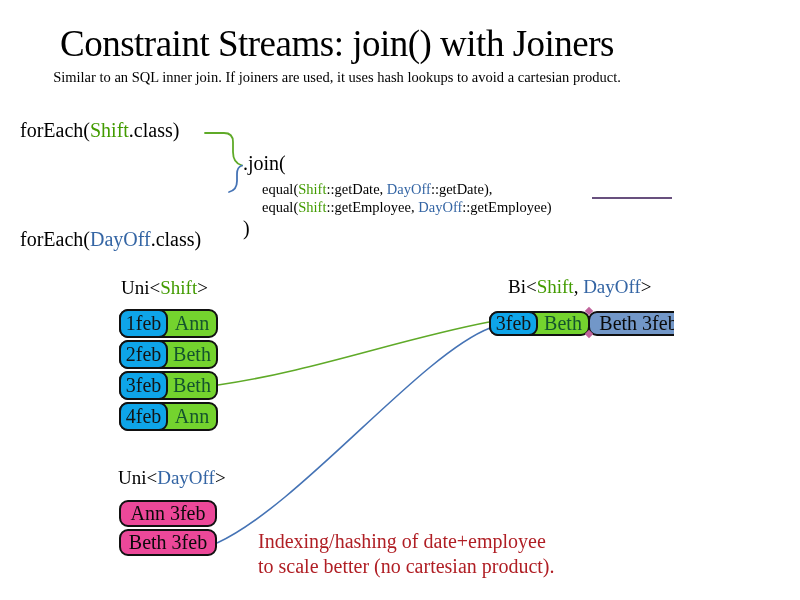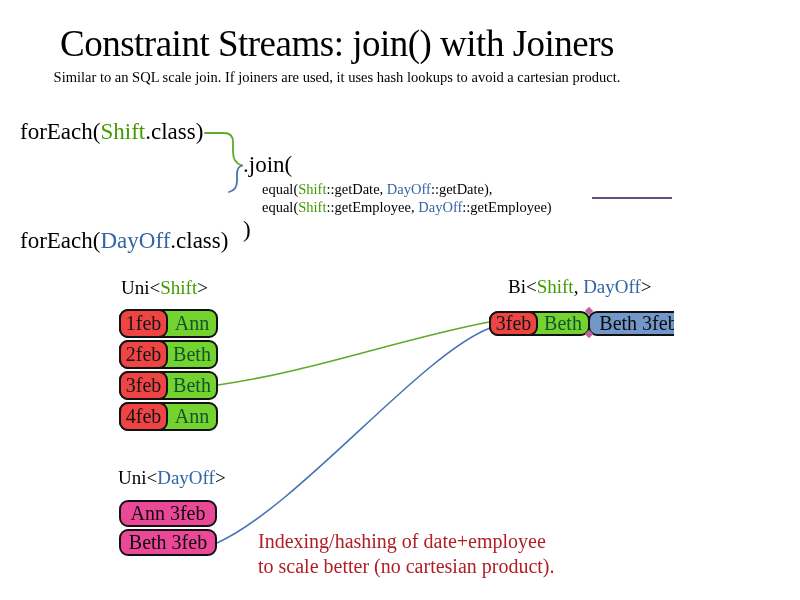--- a/index.html
+++ b/index.html
@@ -4,21 +4,21 @@
 <style>
   html,body{margin:0;padding:0;background:#fff;}
   .slide{
     position:relative;width:674px;height:600px;background:#ffffff;
     font-family:Liberation Serif, serif;color:#000;overflow:hidden;
   }
   .abs{position:absolute;}
   .title{left:0;right:0;top:22px;text-align:center;font-size:37px;letter-spacing:-0.5px;color:#000;}
   .subtitle{left:0;right:0;top:69px;text-align:center;font-size:14.5px;color:#000;}
 
-  .code-big{font-size:23px;white-space:nowrap;}
+  .code-big{font-size:20px;white-space:nowrap;}
   .code-small{font-size:14.5px;white-space:nowrap;}
   .c-green{color:#429b00;}
   .c-blue{color:#3465a4;}
 
   .foreach-shift{left:20px;top:119px;}
   .foreach-dayoff{left:20px;top:180px;margin-top:48px;}
   .join-open{left:243px;top:152px;}
   .eq-line1{left:262px;top:181px;}
   .eq-line2{left:262px;top:199px;}
   .join-close{left:243px;top:217px;}
@@ -29,21 +29,21 @@
   .uni-shift-label{left:121px;top:277px;}
   .bi-label{left:508px;top:276px;}
   .uni-dayoff-label{left:118px;top:467px;}
 
   .row{
     box-sizing:border-box;display:flex;align-items:stretch;
     border:2px solid #111;border-radius:9px;background:#74d32e;
   }
   .date-cell{
     box-sizing:border-box;width:49px;margin:-2px 0 -2px -2px;
-    border:2px solid #111;border-radius:9px;background:#ef4444;
+    border:2px solid #111;border-radius:9px;background:#0ea5e9;
     display:flex;align-items:center;justify-content:center;
     font-size:20px;color:#141414;
   }
   .emp-cell{
     flex:1;display:flex;align-items:center;justify-content:center;
     font-size:20px;color:#14532d;
   }
   .shift-table{left:119px;top:309px;width:99px;display:flex;flex-direction:column;gap:2px;}
   .shift-table .row{height:29px;}
 
@@ -67,21 +67,21 @@
   .note{left:258px;top:529px;font-size:20px;line-height:25px;color:#b01e24;white-space:nowrap;}
 
   svg.overlay{position:absolute;left:0;top:0;width:800px;height:600px;pointer-events:none;}
 </style>
 </head>
 <body>
 
 <div class="slide">
 
   <div class="abs title">Constraint Streams: join() with Joiners</div>
-  <div class="abs subtitle">Similar to an SQL scale join. If joiners are used, it uses hash lookups to avoid a cartesian product.</div>
+  <div class="abs subtitle">Similar to an SQL inner join. If joiners are used, it uses hash lookups to avoid a cartesian product.</div>
 
   <div class="abs code-big foreach-shift"><span>forEach(</span><span class="c-green">Shift</span><span>.class)</span></div>
 
   <div class="abs code-big foreach-dayoff"><span>forEach(</span><span class="c-blue">DayOff</span><span>.class)</span></div>
 
   <div class="abs code-big join-open">.join(</div>
 
   <div class="abs code-small eq-line1"><span>equal(</span><span class="c-green">Shift</span><span>::getDate, </span><span class="c-blue">DayOff</span><span>::getDate),</span></div>
 
   <div class="abs code-small eq-line2"><span>equal(</span><span class="c-green">Shift</span><span>::getEmployee, </span><span class="c-blue">DayOff</span><span>::getEmployee)</span></div>

